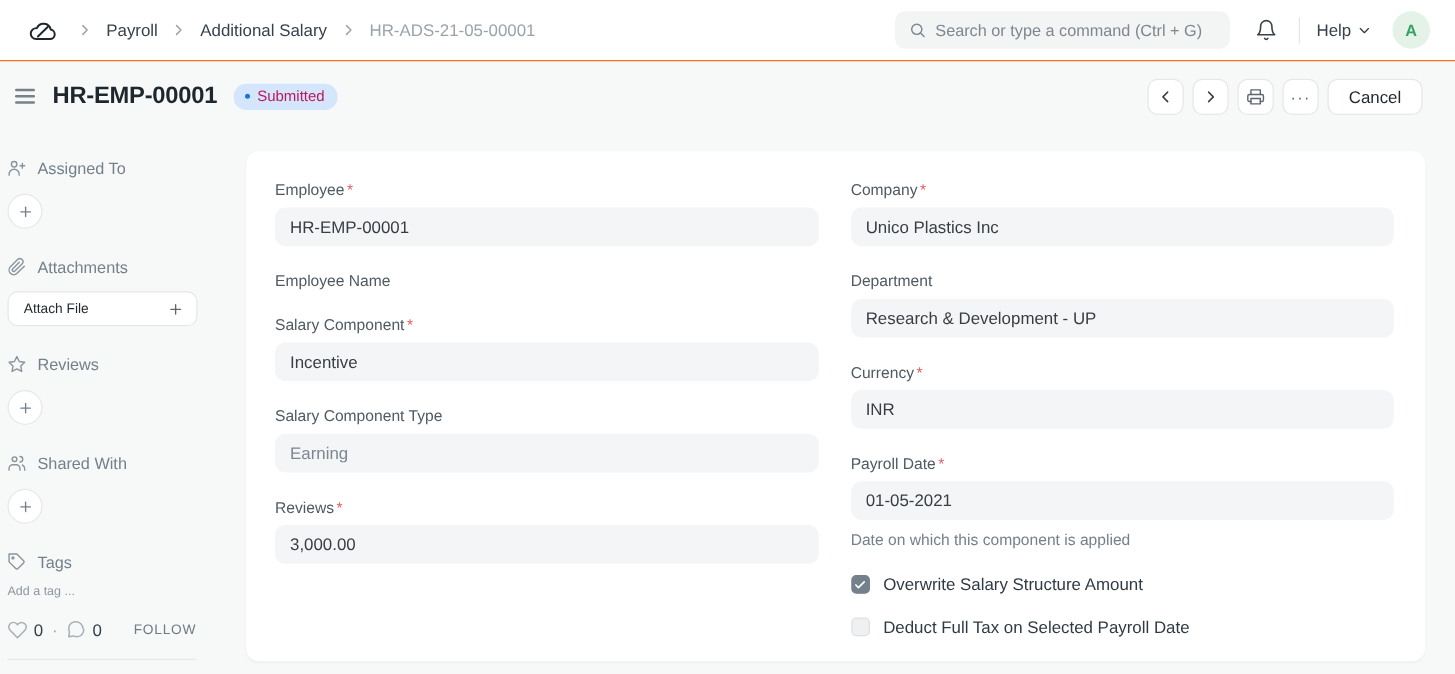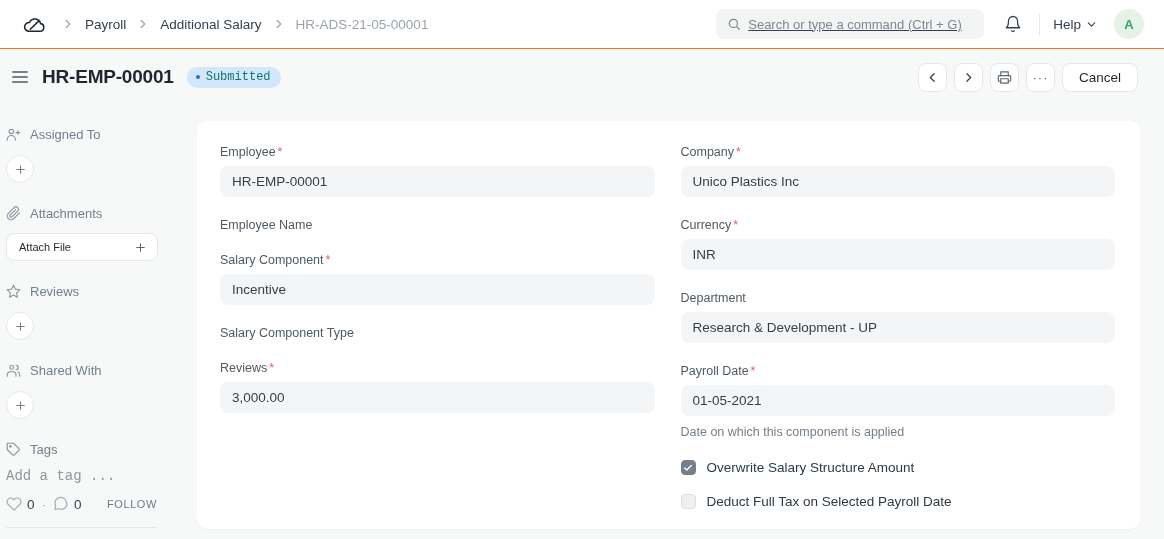--- a/index.html
+++ b/index.html
@@ -9,40 +9,40 @@
   
   .navbar { height:49px; background:#fff; border-bottom:1px solid #f97316;
             display:flex; align-items:center; padding:0 20px 0 22px; }
   .crumbs { display:flex; align-items:center; gap:10px; font-size:13.5px; }
   .crumb { color:#36414c; cursor:pointer; }
   .crumb.current { color:#9aa3ab; }
   .crumb-sep { display:flex; color:#9aa3ab; }
   .logo { display:flex; align-items:center; margin-right:4px; cursor:pointer; }
 
   .search-pill { margin-left:auto; width:268px; height:30px; background:#f3f4f4;
-                 border-radius:8px; display:flex; align-items:center; padding:0 11px; gap:7px;text-decoration:underline; }
+                 border-radius:8px; display:flex; align-items:center; padding:0 11px; gap:7px; }
   .search-pill input { flex:1; border:none; outline:none; background:transparent;
                        font-size:13px; color:#5f6a73; font-family:"Liberation Sans",sans-serif; }
   .search-pill input::placeholder { color:#7e8790; }
 
   .nav-right { display:flex; align-items:center; margin-left:16px; }
   .bell-btn { display:flex; align-items:center; cursor:pointer; padding:4px; }
   .v-divider { width:1px; height:21px; background:#e4e6e8; margin:0 13px; }
   .help { display:flex; align-items:center; gap:4px; font-size:13.5px; color:#36414c; cursor:pointer; }
   .avatar { width:30px; height:30px; border-radius:50%; background:#e4f2e8; color:#36a364;
             font-size:13px; font-weight:bold; display:flex; align-items:center; justify-content:center;
             margin-left:16px; cursor:pointer; }
 
   
   .page-head { height:56px; display:flex; align-items:center; padding:0 26px 0 6px; }
   .burger { display:flex; flex-direction:column; gap:3px; padding:6px; cursor:pointer; }
   .burger span { width:16px; height:2px; background:#76818b; border-radius:1px; }
   .doc-title { font-size:19px; font-weight:bold; color:#1f272e; margin-left:8px; letter-spacing:-0.2px; }
-  .status-badge { margin-left:13px; background:#d3e6fb; color:#0f766e; font-size:12px;
-                  padding:3px 10px 4px 9px; border-radius:10px; display:flex; align-items:center; gap:6px;font-family:Liberation Mono, monospace; }
+  .status-badge { margin-left:13px; background:#d3e6fb; color:#be185d; font-size:12px;
+                  padding:3px 10px 4px 9px; border-radius:10px; display:flex; align-items:center; gap:6px; }
   .status-badge .dot { width:4px; height:4px; border-radius:50%; background:#1778d4; }
   .head-actions { margin-left:auto; display:flex; align-items:center; gap:7px; }
   .icon-btn { height:29px; min-width:29px; background:#fff; border:1px solid #e6e7e8;
               border-radius:8px; display:flex; align-items:center; justify-content:center;
               color:#383d41; cursor:pointer; font-size:14px; }
   .text-btn { height:29px; background:#fff; border:1px solid #e6e7e8; border-radius:8px;
               padding:0 16px; font-size:13.5px; color:#1f272e; display:flex; align-items:center; cursor:pointer; }
   .more-dots { font-size:13px; letter-spacing:1px; color:#5c666f; line-height:1; }
 
   
@@ -50,21 +50,21 @@
   .sidebar { width:197px; flex:none; padding:22px 40px 10px 6px; display:flex; flex-direction:column; }
   .side-head { display:flex; align-items:center; gap:9px; color:#74808b; font-size:13px; }
   .side-head svg { flex:none; }
   .plus-circle { width:28px; height:28px; border-radius:50%; background:#fff; border:1px solid #e7e8e9;
                  display:flex; align-items:center; justify-content:center; cursor:pointer;
                  margin:13px 0 23px 0; color:#74808b; }
   .attach-btn { height:28px; background:#fff; border:1px solid #e6e7e8; border-radius:8px;
                 display:flex; align-items:center; justify-content:space-between;
                 padding:0 10px 0 12px; font-size:11px; color:#1f272e; cursor:pointer;
                 margin:12px 0 23px 0; width:152px; }
-  .tag-placeholder { font-size:14px; color:#8d97a0; margin-top:11px; cursor:text;font-family:Liberation Mono, monospace; }
+  .tag-placeholder { font-size:10px; color:#8d97a0; margin-top:11px; cursor:text; }
   .side-footer { margin-top:auto; display:flex; align-items:center; font-size:13.5px; color:#36414c; }
   .side-footer .cnt { display:flex; align-items:center; gap:5px; }
   .side-footer .mid-dot { color:#9aa3ab; margin:0 7px; }
   .follow { margin-left:auto; font-size:11px; letter-spacing:0.6px; color:#6f7b85; cursor:pointer; }
   .side-rule { border:none; border-top:1px solid #e7e8e9; margin-top:15px; width:100%; }
 
   
   .card { flex:1; margin:16px 24px 9px 0; background:#fff; border-radius:10px;
           box-shadow:0 1px 2px rgba(25,39,52,0.04); padding:24px 25px 0 23px; }
   .form-grid { display:grid; grid-template-columns:1fr 1fr; column-gap:26px; }
@@ -278,39 +278,40 @@
         </div>
         <div class="field">
           <span class="field-label">Employee Name</span>
         </div>
         <div class="field">
           <span class="field-label"><span>Salary Component</span><span class="req">*</span></span>
           <input class="control-input" value="Incentive" style="">
         </div>
         <div class="field">
           <span class="field-label">Salary Component Type</span>
+          <input class="control-input muted" value="Earning" style="">
         </div>
         <div class="field">
           <span class="field-label"><span>Reviews</span><span class="req">*</span></span>
           <input class="control-input" value="3,000.00" style="">
         </div>
       </div>
 
       <div>
         <div class="field">
           <span class="field-label"><span>Company</span><span class="req">*</span></span>
           <input class="control-input" value="Unico Plastics Inc" style="">
         </div>
         <div class="field">
+          <span class="field-label">Department</span>
+          <input class="control-input" value="Research &amp; Development - UP" style="">
+        </div>
+        <div class="field">
           <span class="field-label"><span>Currency</span><span class="req">*</span></span>
           <input class="control-input" value="INR" style="">
-        </div>
-        <div class="field">
-          <span class="field-label">Department</span>
-          <input class="control-input" value="Research &amp; Development - UP" style="">
         </div>
         <div class="field">
           <span class="field-label"><span>Payroll Date</span><span class="req">*</span></span>
           <input class="control-input" value="01-05-2021" style="">
           <div class="description">Date on which this component is applied</div>
         </div>
 
         <div class="checks">
           <div class="check-row">
             <span class="checkbox checked">

